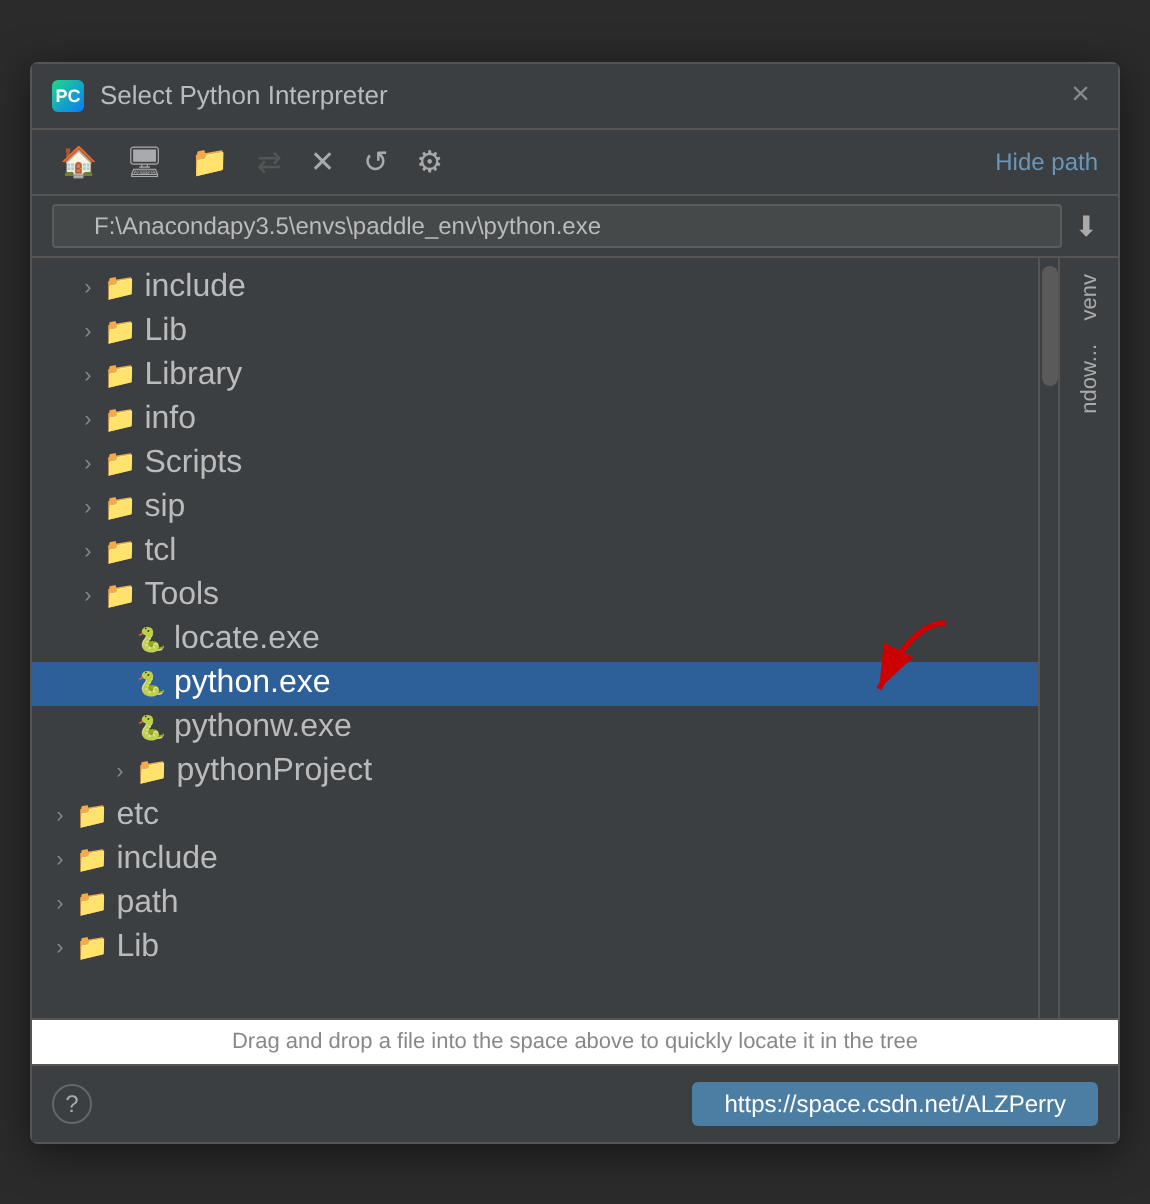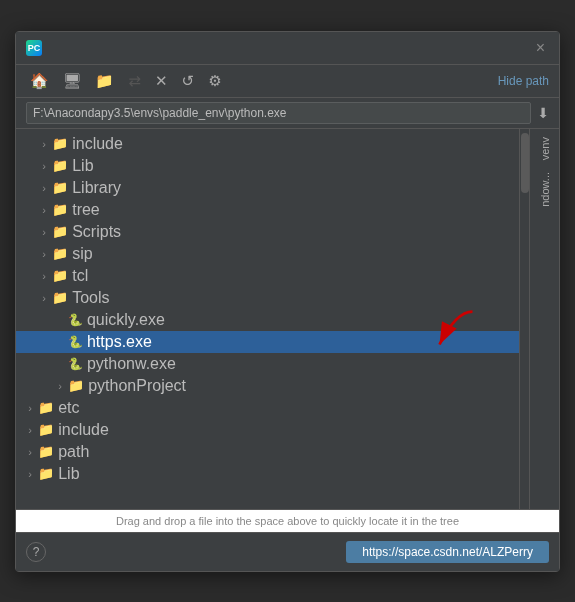--- a/index.html
+++ b/index.html
@@ -94,21 +94,21 @@
       padding: 4px 10px;
       border-bottom: 1px solid #555;
       background: #3c3f41;
       gap: 6px;
     }
     .path-input {
       flex: 1;
       background: #45494a;
       border: 1px solid #5a5d5e;
       color: #bbbbbb;
-      padding: 3px 6px;
+      padding: 3px 20px;
       font-size: 12px;
       border-radius: 2px;
       outline: none;
     }
     .path-download-btn {
       color: #aaa;
       cursor: pointer;
       font-size: 14px;
     }
     .main-content {
@@ -236,20 +236,21 @@
     }
   </style>
 </head>
 <body>
 
 <div class="dialog">
 
   <div class="title-bar">
     <div class="title-left">
       <div class="pycharm-icon">PC</div>
+      <span class="title-text">Select Python Interpreter</span>
     </div>
     <span class="close-btn">×</span>
   </div>
 
   <div class="toolbar">
     <div class="toolbar-left">
       <span class="toolbar-btn">🏠</span>
       <span class="toolbar-btn">🖥</span>
       <span class="toolbar-btn">📁</span>
       <span class="toolbar-btn disabled">⇄</span>
@@ -283,21 +284,21 @@
 
       <div class="tree-item" style="padding-left: 20px;">
         <span class="chevron">›</span>
         <span class="folder-icon">📁</span>
         <span class="item-label">Library</span>
       </div>
 
       <div class="tree-item" style="padding-left: 20px;">
         <span class="chevron">›</span>
         <span class="folder-icon">📁</span>
-        <span class="item-label">tree</span>
+        <span class="item-label">info</span>
       </div>
 
       <div class="tree-item" style="padding-left: 20px;">
         <span class="chevron">›</span>
         <span class="folder-icon">📁</span>
         <span class="item-label">Scripts</span>
       </div>
 
       <div class="tree-item" style="padding-left: 20px;">
         <span class="chevron">›</span>
@@ -312,26 +313,26 @@
       </div>
 
       <div class="tree-item" style="padding-left: 20px;">
         <span class="chevron">›</span>
         <span class="folder-icon">📁</span>
         <span class="item-label">Tools</span>
       </div>
 
       <div class="tree-item" style="padding-left: 52px;">
         <span class="file-icon python-file-icon">🐍</span>
-        <span class="item-label">quickly.exe</span>
+        <span class="item-label">locate.exe</span>
       </div>
 
       <div class="tree-item selected arrow-container" style="padding-left: 52px; position: relative;">
         <span class="file-icon python-file-icon">🐍</span>
-        <span class="item-label">https.exe</span>
+        <span class="item-label">python.exe</span>
         <svg class="red-arrow" viewBox="0 0 80 50" style="position:absolute; right:40px; top:-25px; width:90px; height:55px; pointer-events:none; z-index:10;">
           <defs>
             <marker id="arrowhead" markerWidth="8" markerHeight="6" refX="8" refY="3" orient="auto">
               <polygon points="0 0, 8 3, 0 6" fill="#cc0000"></polygon>
             </marker>
           </defs>
           <path d="M 75 5 Q 60 5 45 35" stroke="#cc0000" stroke-width="2.5" fill="none" marker-end="url(#arrowhead)"></path>
         </svg>
       </div>
 

